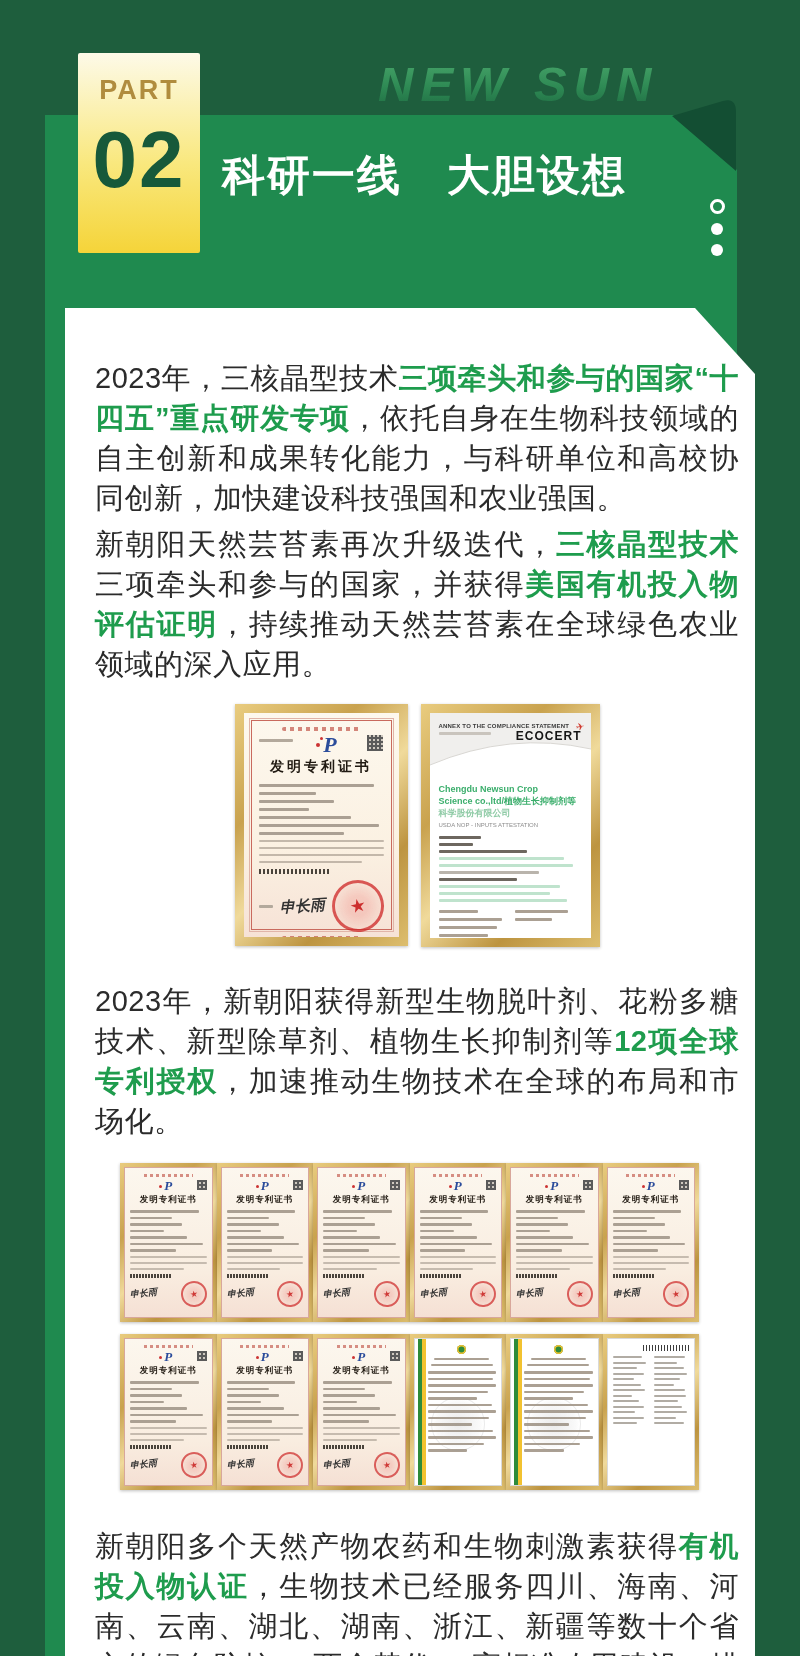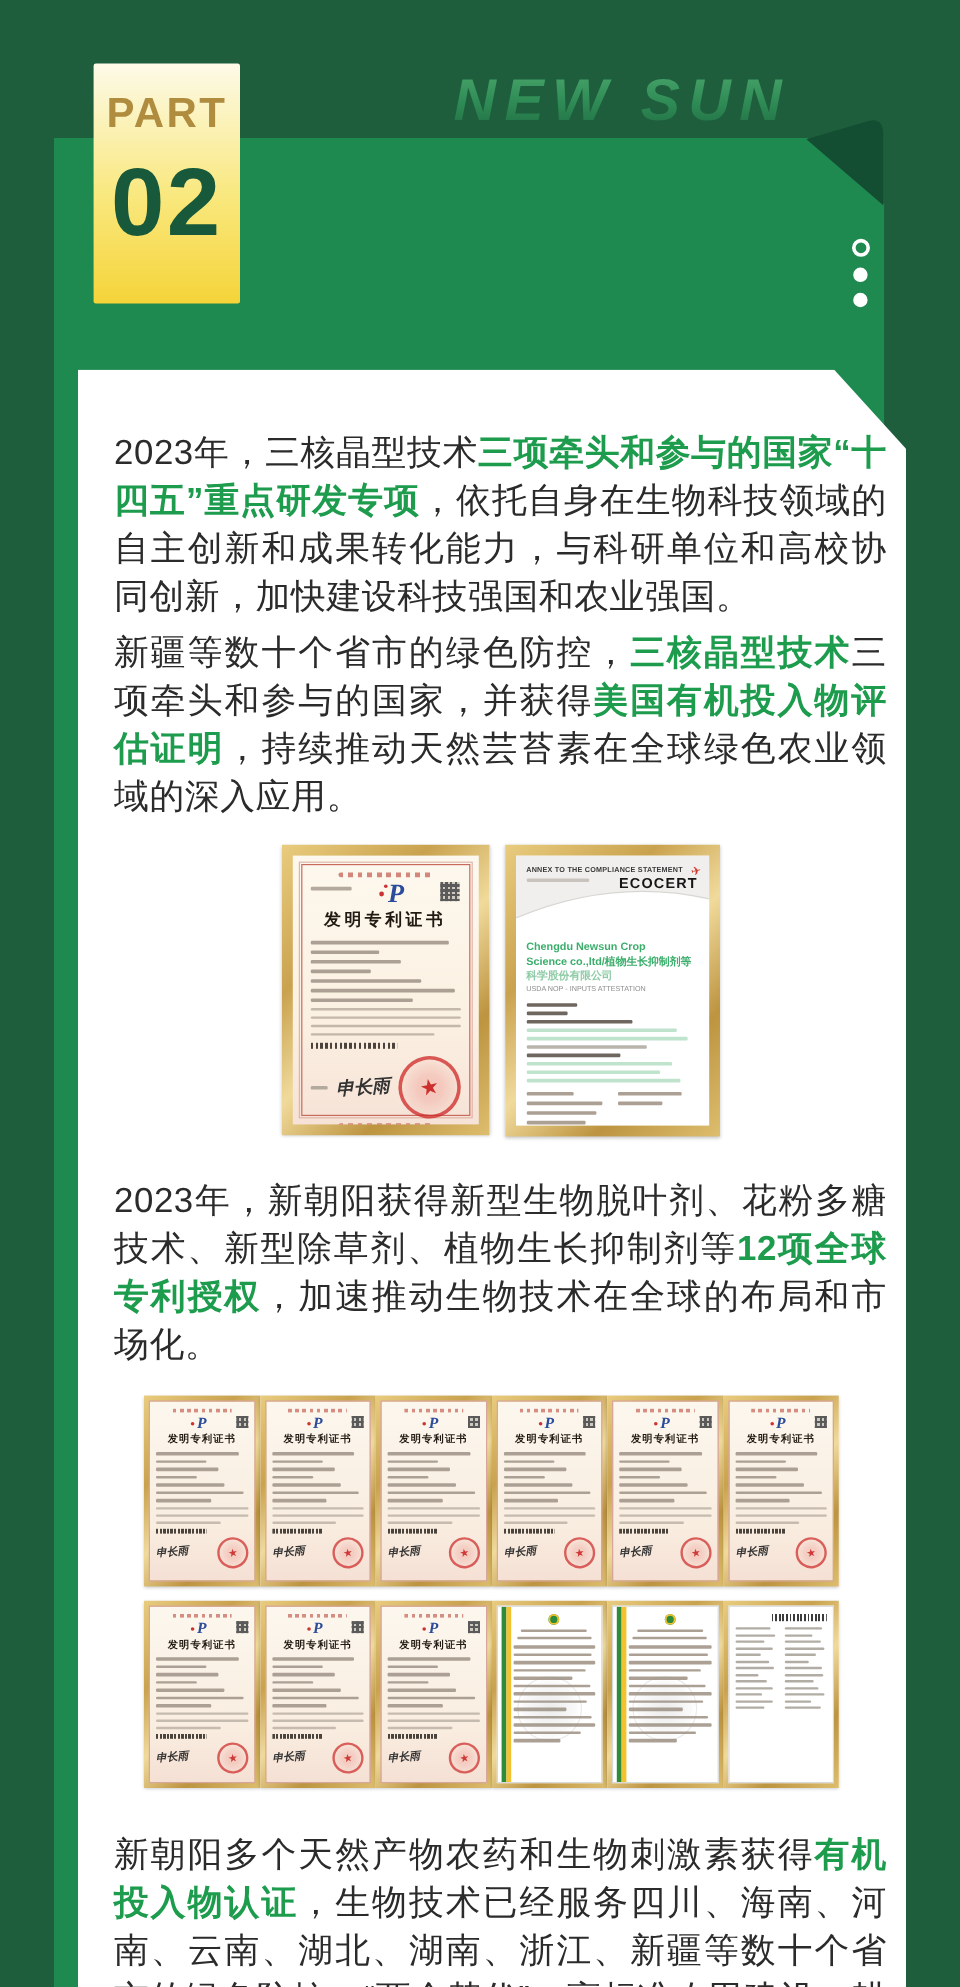--- a/index.html
+++ b/index.html
@@ -33,21 +33,21 @@
     clip-path:polygon(0 0,630px 0,100% 66px,100% 100%,0 100%);
     box-sizing:border-box;
     padding:50px 16px 0 30px;
   }
   .part-tab{
     position:absolute;left:78px;top:53px;width:122px;height:200px;
     background:linear-gradient(180deg,#FDFAE8 0%,#F9E87E 55%,#F5D439 100%);
     border-radius:2px;text-align:center;
   }
   .part-label{
-    margin-top:22px;font-size:35px;font-weight:700;letter-spacing:2px;
+    margin-top:22px;font-size:27px;font-weight:700;letter-spacing:2px;
     color:#B08C3E;
   }
   .part-number{
     margin-top:14px;font-size:80px;font-weight:800;line-height:1;
     color:#17593A;letter-spacing:2px;
   }
   .main-title{
     position:absolute;left:222px;top:146px;margin:0;
     font-size:43px;font-weight:800;color:#ffffff;line-height:58px;
     letter-spacing:2px;white-space:nowrap;
@@ -188,33 +188,33 @@
 <svg class="fold" width="67" height="73" viewBox="0 0 67 73">
   <path d="M1,17 L52,2 Q65,-2 65,13 L65,72 Z" fill="#134E33"></path>
 </svg>
 
 <div class="part-tab">
   <div class="part-label">PART</div>
   <div class="part-number">02</div>
 </div>
 
 <h1 class="main-title">
-  <br>
+  <span>科研一线　大胆设想</span><br>
 </h1>
 
 <div class="dots">
   <div class="dot ring"></div>
   <div class="dot fill"></div>
   <div class="dot fill"></div>
 </div>
 
 <div class="card">
 
   <p class="para"><span>2023年，三核晶型技术</span><span class="hl">三项牵头和参与的国家“十四五”重点研发专项</span><span>，依托自身在生物科技领域的自主创新和成果转化能力，与科研单位和高校协同创新，加快建设科技强国和农业强国。</span></p>
-  <p class="para"><span>新疆等数十个省市的绿色防控，</span><span class="hl">三核晶型技术</span><span>三项牵头和参与的国家，并获得</span><span class="hl">美国有机投入物评估证明</span><span>，持续推动天然芸苔素在全球绿色农业领域的深入应用。</span></p>
+  <p class="para"><span>新朝阳天然芸苔素再次升级迭代，</span><span class="hl">三核晶型技术</span><span>三项牵头和参与的国家，并获得</span><span class="hl">美国有机投入物评估证明</span><span>，持续推动天然芸苔素在全球绿色农业领域的深入应用。</span></p>
 
   <div class="featured">
 
     <div class="gold big-frame">
       <div class="paper patent-paper">
         <div class="red-inner">
           <div class="orn"></div>
           <div class="cert-top-row">
             <span class="tiny-bar" style="width:34px;margin-top:4px"></span>
             <span class="plogo" style="font-size:22px;line-height:20px"><span class="dotr"></span><span class="dotr2"></span><span>P</span></span>

